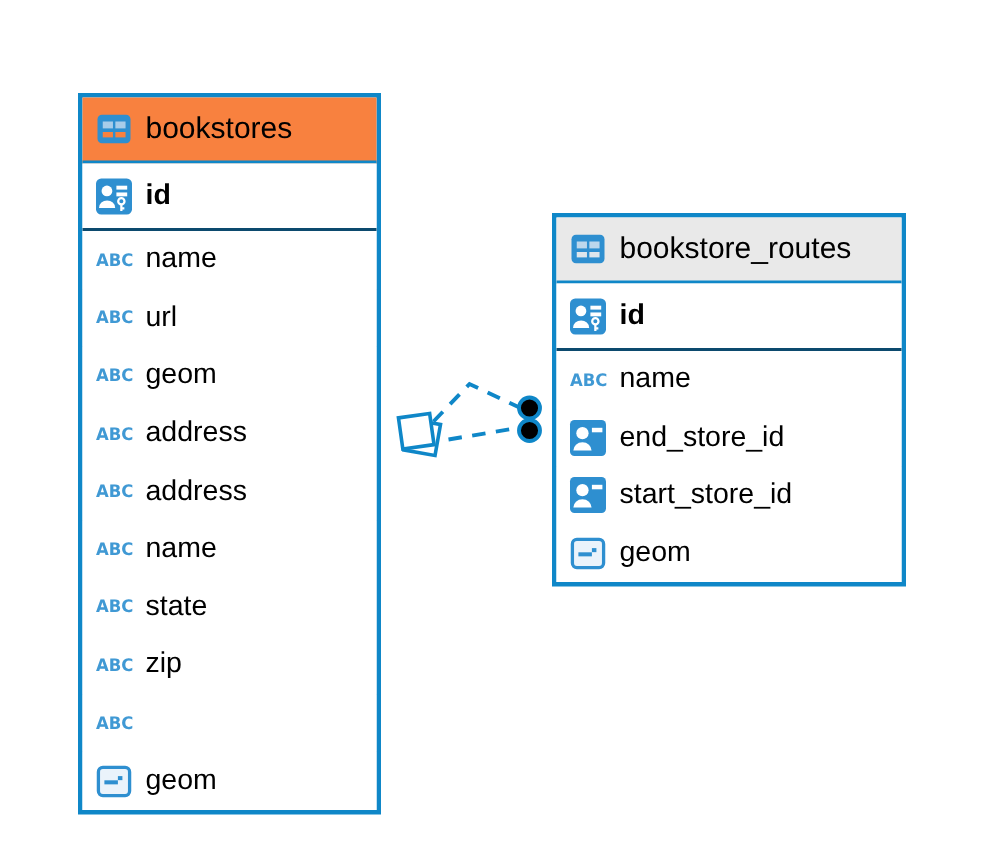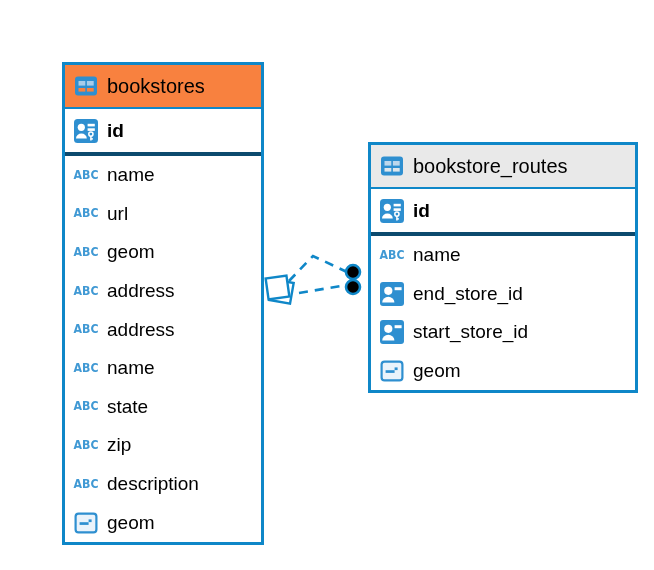--- a/index.html
+++ b/index.html
@@ -9,41 +9,41 @@
   }
   .erd-table{
     position:absolute;background:#ffffff;border:3px solid #0f87c8;box-sizing:border-box;
   }
   .erd-header{
     display:flex;align-items:center;gap:8px;padding:0 8px;height:42px;
     border-bottom:2px solid #0f87c8;font-size:20px;color:#000;
   }
   .erd-pk-row{
     display:flex;align-items:center;gap:8px;padding:0 8px;height:43px;
-    border-bottom:4px solid #0c4a6e;font-size:19px;font-weight:bold;color:#000;background:#fff;
+    border-bottom:2px solid #0c4a6e;font-size:19px;font-weight:bold;color:#000;background:#fff;
   }
   .erd-row{
     display:flex;align-items:center;gap:8px;padding:0 8px;height:38.6px;
     font-size:19px;color:#000;background:#fff;
   }
   .icon{width:26px;height:26px;flex:0 0 26px;display:inline-flex;align-items:center;justify-content:center;}
   .abc{
-    width:26px;flex:0 0 26px;text-align:center;
+    width:26px;flex:0 0 26px;text-align:right;
     font-family:"DejaVu Sans","Liberation Sans",sans-serif;
     font-size:11px;font-weight:800;color:#4099d4;letter-spacing:0px;line-height:1;
     transform:scaleY(1.05);
   }
   #rel-overlay{position:absolute;left:0;top:0;width:654px;height:570px;pointer-events:none;}
 </style>
 </head>
 <body>
 
 <div id="canvas">
 
-  <div class="erd-table" style="left:62px;top:62px;width:202px;">
+  <div class="erd-table" style="left:52px;top:62px;width:202px;">
     <div class="erd-header" style="background:#f8813f;">
       <span class="icon">
         <svg width="26" height="26" viewBox="0 0 26 26">
           <rect x="2" y="3.5" width="22" height="19" rx="3" fill="#2e8fd0"></rect>
           <rect x="5.5" y="8" width="6.8" height="4.6" fill="#a8cce9"></rect>
           <rect x="13.9" y="8" width="6.8" height="4.6" fill="#a8cce9"></rect>
           <rect x="5.5" y="15" width="6.8" height="3.6" fill="#f8813f"></rect>
           <rect x="13.9" y="15" width="6.8" height="3.6" fill="#f8813f"></rect>
         </svg>
       </span>
@@ -93,35 +93,34 @@
     <div class="erd-row">
       <span class="abc">ABC</span>
       <span>state</span>
     </div>
     <div class="erd-row">
       <span class="abc">ABC</span>
       <span>zip</span>
     </div>
     <div class="erd-row">
       <span class="abc">ABC</span>
-      <span>description</span>
     </div>
     <div class="erd-row">
       <span class="icon">
         <svg width="26" height="26" viewBox="0 0 26 26">
           <rect x="2.6" y="3.6" width="20.8" height="18.8" rx="3" fill="#eaf3fb" stroke="#2e8fd0" stroke-width="2.2"></rect>
           <rect x="6.6" y="12.2" width="9" height="2.7" fill="#2e8fd0"></rect>
           <rect x="15.6" y="9.4" width="3" height="2.7" fill="#2e8fd0"></rect>
         </svg>
       </span>
       <span>geom</span>
     </div>
   </div>
 
-  <div class="erd-table" style="left:368px;top:142px;width:270px;">
+  <div class="erd-table" style="left:368px;top:142px;width:236px;">
     <div class="erd-header" style="background:#e9e9e9;">
       <span class="icon">
         <svg width="26" height="26" viewBox="0 0 26 26">
           <rect x="2" y="3.5" width="22" height="19" rx="3" fill="#2e8fd0"></rect>
           <rect x="5.5" y="8" width="6.8" height="4.6" fill="#bcd7ec"></rect>
           <rect x="13.9" y="8" width="6.8" height="4.6" fill="#bcd7ec"></rect>
           <rect x="5.5" y="15" width="6.8" height="3.6" fill="#dde6ec"></rect>
           <rect x="13.9" y="15" width="6.8" height="3.6" fill="#dde6ec"></rect>
         </svg>
       </span>

